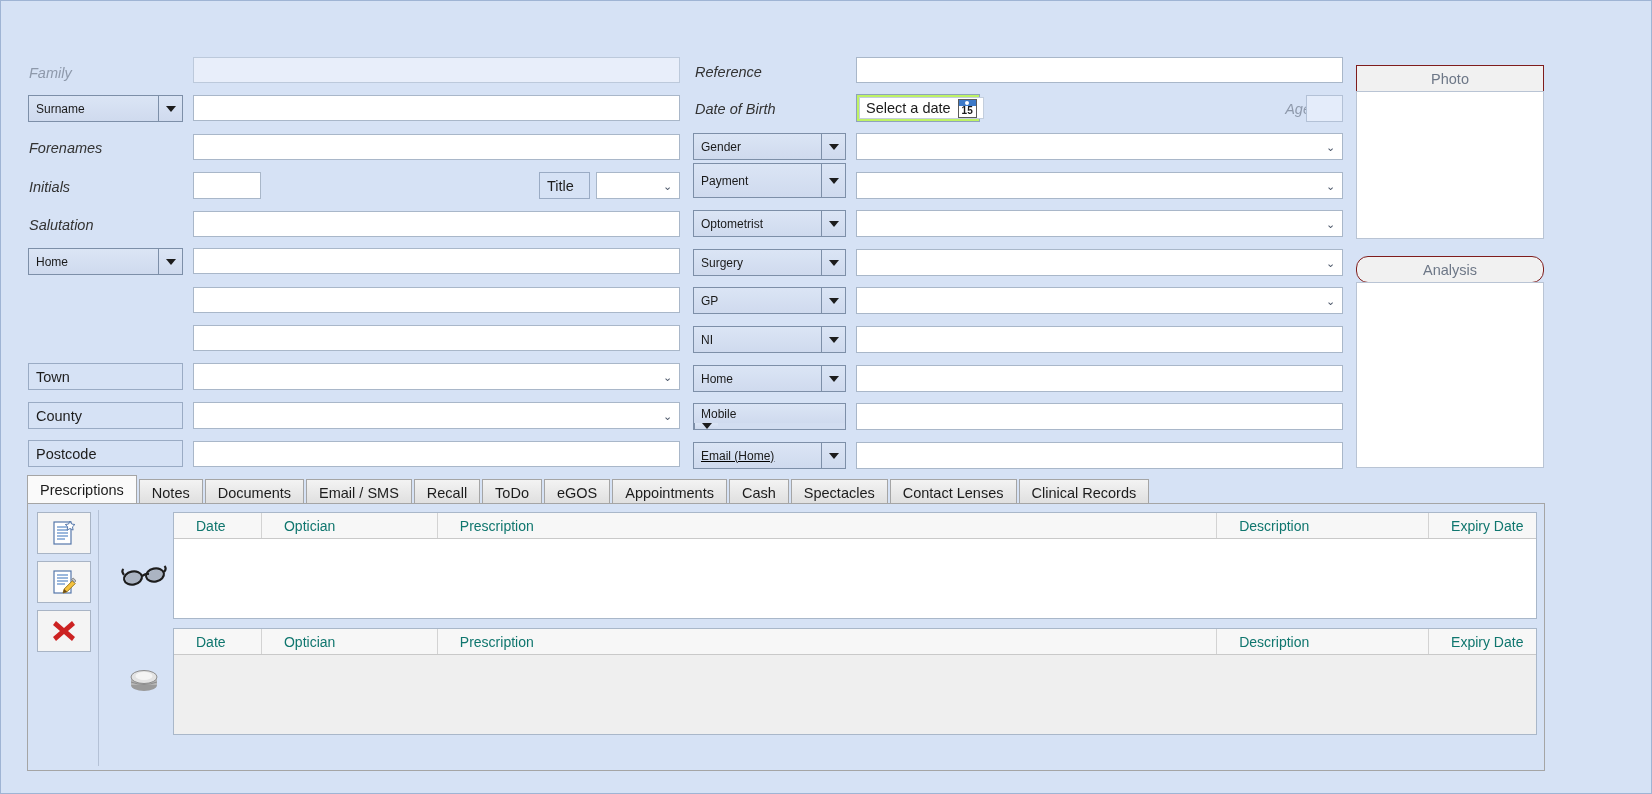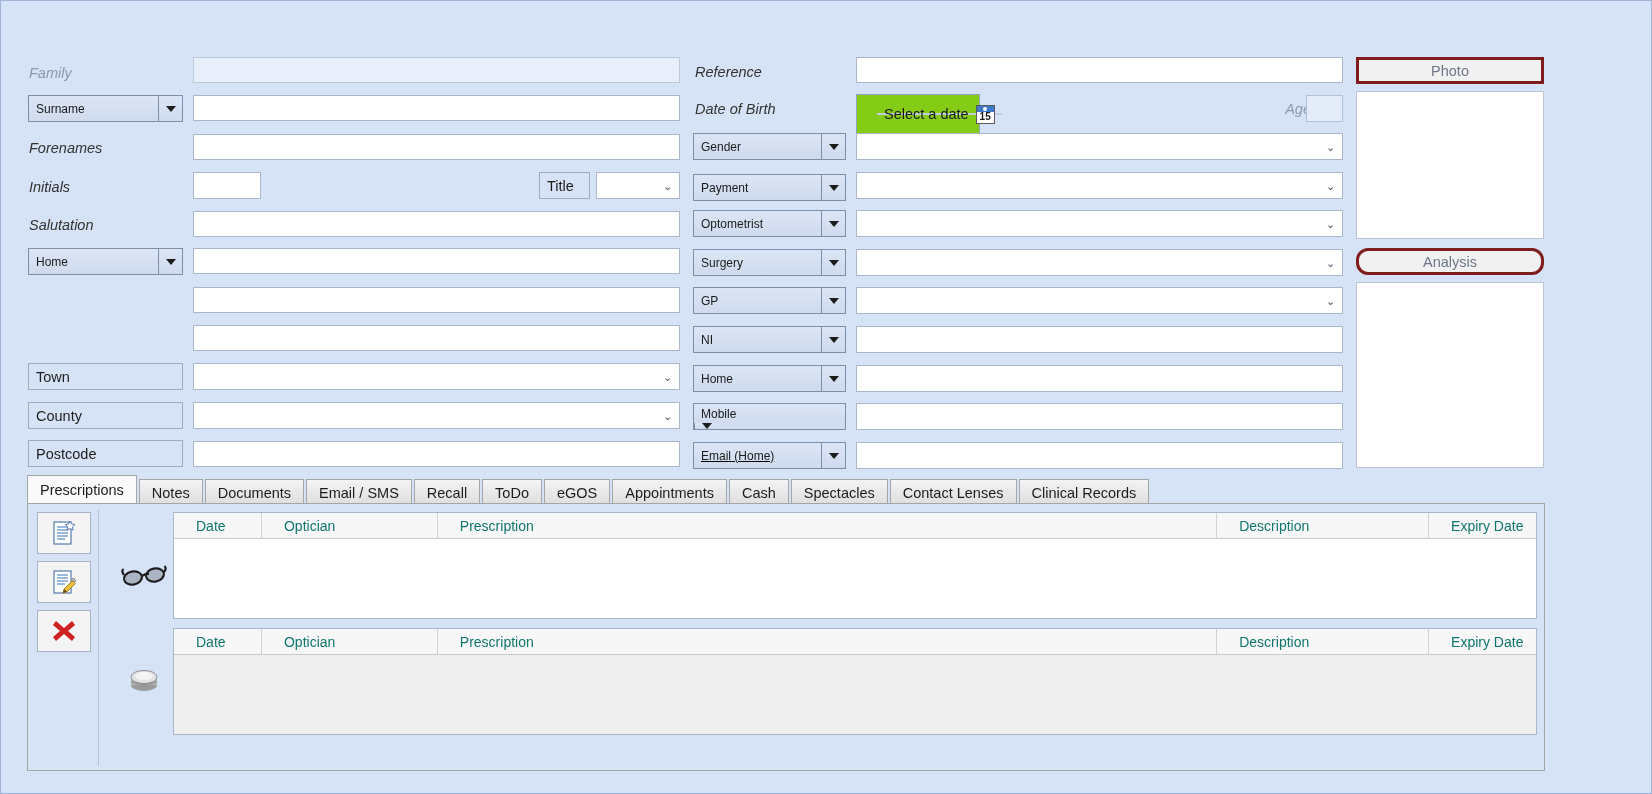--- a/index.html
+++ b/index.html
@@ -107,24 +107,24 @@
     display: block;
     width: 0; height: 0;
     border-left: 5px solid transparent;
     border-right: 5px solid transparent;
     border-top: 6px solid #1c1c1c;
   }
 
   
   .datepick {
     position: absolute;
-    display: flex; align-items: flex-end;
-    background: #84cc16;
+    display: flex; align-items: flex-start;
+    background: #bef264;
     border: 1px solid #8fa3bd;
-    padding: 20px;
+    padding: 2px;
   }
   .datepick .dp-face {
     background: #fff;
     border: 1px solid #c3cedd;
     height: 100%;
     display: flex; align-items: center;
     padding: 0 6px 0 6px;
     gap: 7px;
   }
   .datepick .dp-text {
@@ -153,24 +153,25 @@
     display: flex; align-items: center; justify-content: center;
     font-size: 10px; font-weight: bold; color: #1b1b1b;
     font-family: "Liberation Sans", sans-serif;
     line-height: 1;
   }
 
   
   .panel-head {
     position: absolute;
     background: #f1f1f1;
-    border: 3px solid #7f1d1d;
+    border: 1px solid #7f1d1d;
     display: flex; align-items: center; justify-content: center;
     font-size: 14.5px;
     color: #6d7787;
+    margin-top: 8px;
   }
   .panel-body {
     position: absolute;
     background: #ffffff;
     border: 1px solid #b9c4d4;
   }
 
   
   .tabwrap { position: absolute; }
   .tabstrip {
@@ -327,21 +328,21 @@
       <div class="ddgroup" style="left: 692px; top: 132px; width: 153px; height: 27px;">
         <span class="dd-text">Gender</span>
         <span class="dd-arrow">
           <i></i>
         </span>
       </div>
       <div class="combo" style="left: 855px; top: 132px; width: 487px; height: 27px;">
         <span></span>
         <span class="chev">⌄</span>
       </div>
-      <div class="ddgroup" style="left: 692px; top: 173px; width: 153px; height: 27px;">
+      <div class="ddgroup" style="left: 692px; top: 162px; width: 153px; height: 35px;">
         <span class="dd-text">Payment</span>
         <span class="dd-arrow">
           <i></i>
         </span>
       </div>
       <div class="combo" style="left: 855px; top: 171px; width: 487px; height: 27px;">
         <span></span>
         <span class="chev">⌄</span>
       </div>
       <div class="ddgroup" style="left: 692px; top: 209px; width: 153px; height: 27px;">

